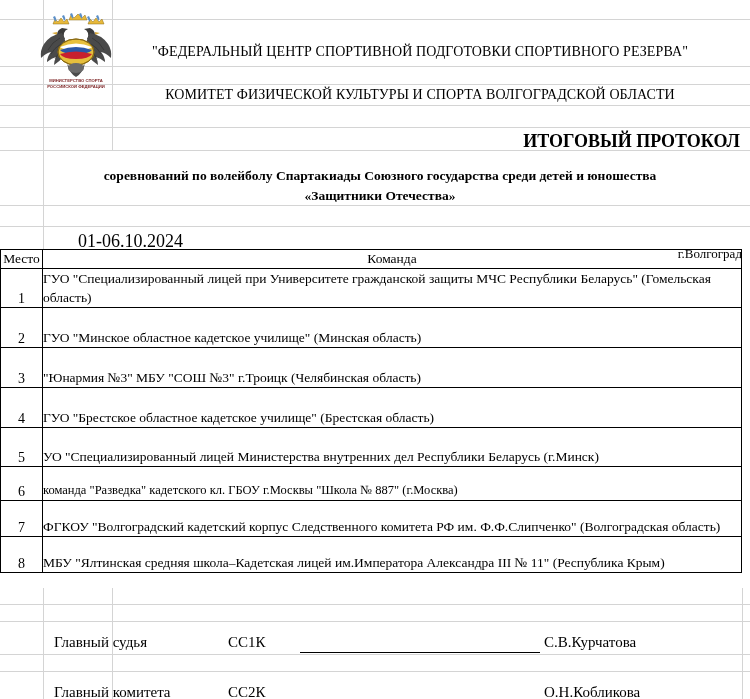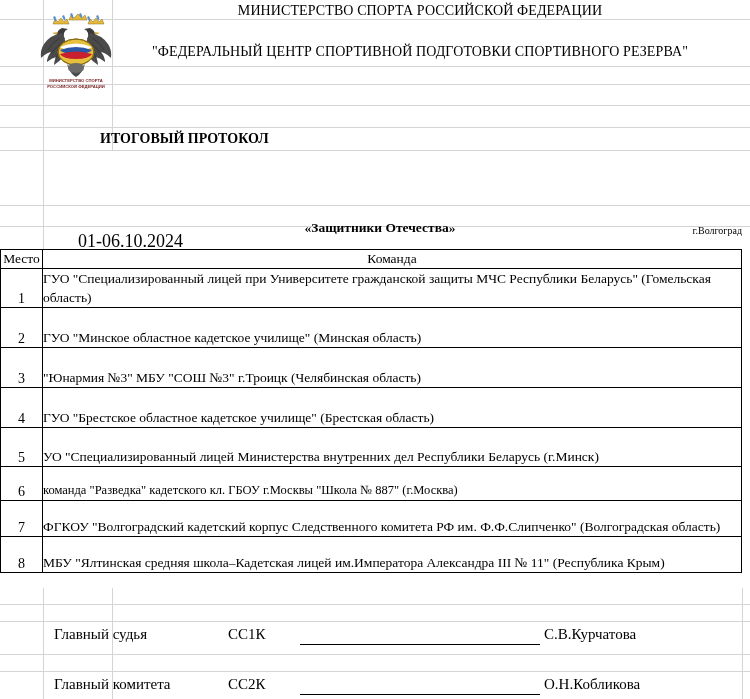--- a/index.html
+++ b/index.html
@@ -59,56 +59,55 @@
     height: 78px;
   }
   .emblem svg { display: block; }
 
   
   .proto-title {
     position: absolute;
     left: 100px;
     width: 640px;
     top: 131px;
-    text-align: left;
-    font-size: 14px;
+    text-align: right;
+    font-size: 18px;
     font-weight: bold;
   }
   .subtitle-1 {
     position: absolute;
     left: 20px;
     width: 720px;
     top: 168px;
     text-align: center;
     font-size: 13.5px;
     font-weight: bold;
   }
   .subtitle-2 {
     position: absolute;
     left: 20px;
     width: 720px;
     top: 188px;
     text-align: center;
     font-size: 13.5px;
     font-weight: bold;
-    margin-top: 32px;
   }
 
   
   .date-text {
     position: absolute;
     left: 78px;
     top: 231px;
     font-size: 18px;
   }
   .city-text {
     position: absolute;
     right: 8px;
-    top: 225px;
-    font-size: 10px;
+    top: 246px;
+    font-size: 13px;
     text-align: right;
   }
 
   
   table.results {
     position: absolute;
     left: 0px;
     top: 249px;
     width: 742px;
     border-collapse: collapse;
@@ -157,20 +156,21 @@
   tr.h1 td { height: 39px; }
   tr.h1b td { height: 38px; }
   tr.h1c td { height: 33px; }
 
   
   .sig-row {
     position: absolute;
     left: 0;
     width: 750px;
     height: 26px;
+    margin-top: 8px;
   }
   .sig-role {
     position: absolute;
     left: 54px;
     font-size: 15px;
     white-space: nowrap;
   }
   .sig-cat {
     position: absolute;
     left: 228px;
@@ -256,24 +256,25 @@
       <ellipse cx="40" cy="40" rx="18" ry="13" fill="none" stroke="#8a6a12" stroke-width="1"></ellipse>
 
       <path d="M31 52 q9 10 18 0 q-3 10 -9 13 q-6 -3 -9 -13z" fill="#4a4a4a"></path>
       <ellipse cx="40" cy="56" rx="8" ry="5" fill="#6a6a6a"></ellipse>
 
       <text x="40" y="70" font-family="Liberation Sans, sans-serif" font-size="4.2" font-weight="bold" fill="#7a1f20" text-anchor="middle">МИНИСТЕРСТВО СПОРТА</text>
       <text x="40" y="75.5" font-family="Liberation Sans, sans-serif" font-size="4.2" font-weight="bold" fill="#7a1f20" text-anchor="middle">РОССИЙСКОЙ ФЕДЕРАЦИИ</text>
     </svg>
   </div>
 
-  <div class="hdr-line hdr-1">МИНИСТЕРСТВО  СПОРТА  РОССИЙСКОЙ ФЕДЕРАЦИИ</div>
   <div class="hdr-line hdr-3">"ФЕДЕРАЛЬНЫЙ ЦЕНТР СПОРТИВНОЙ ПОДГОТОВКИ СПОРТИВНОГО РЕЗЕРВА"</div>
+  <div class="hdr-line hdr-4">КОМИТЕТ  ФИЗИЧЕСКОЙ КУЛЬТУРЫ И СПОРТА ВОЛГОГРАДСКОЙ ОБЛАСТИ</div>
 
   <div class="proto-title">ИТОГОВЫЙ ПРОТОКОЛ</div>
+  <div class="subtitle-1">соревнований по волейболу Спартакиады Союзного государства среди детей и юношества</div>
   <div class="subtitle-2">«Защитники Отечества»</div>
 
   <div class="date-text">01-06.10.2024</div>
   <div class="city-text">г.Волгоград</div>
 
   <table class="results">
     <colgroup>
       <col class="col-place">
       <col>
     </colgroup>

